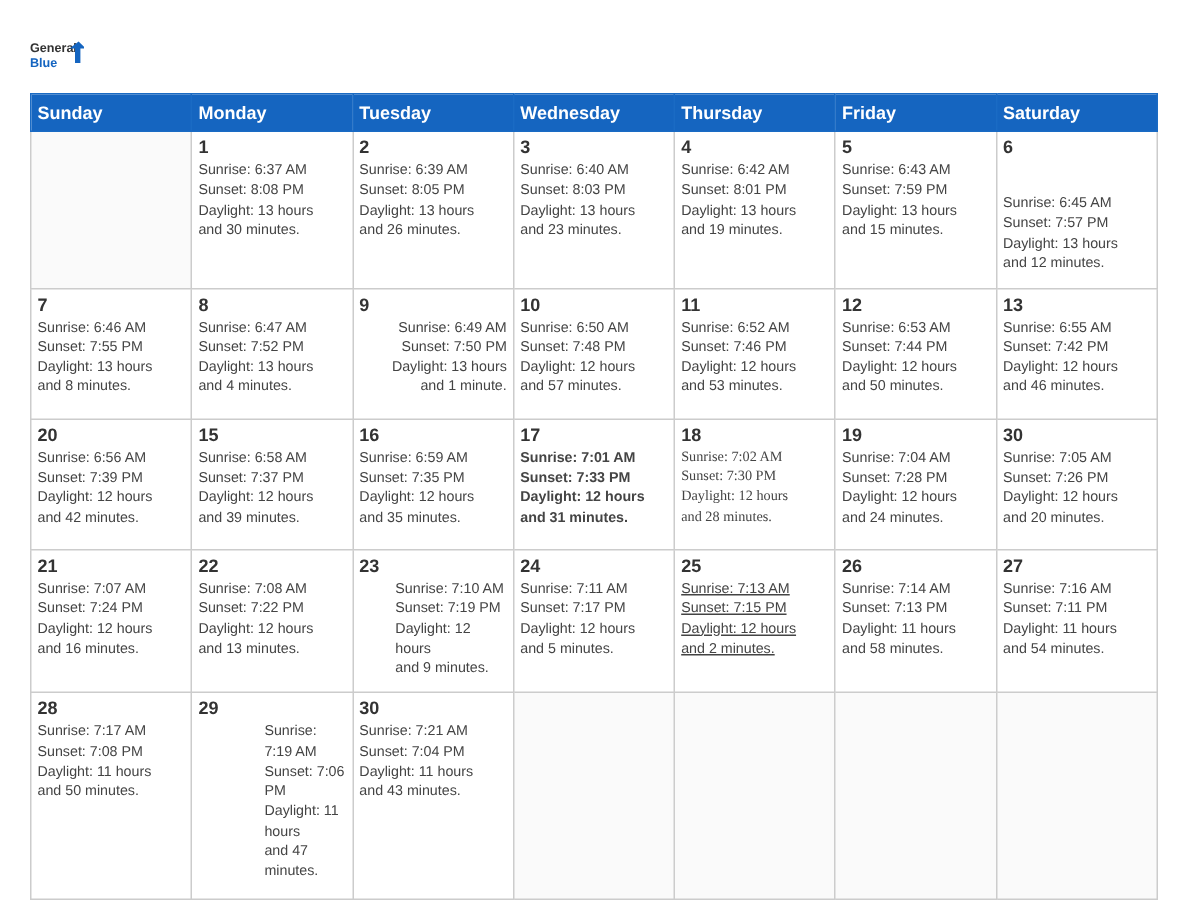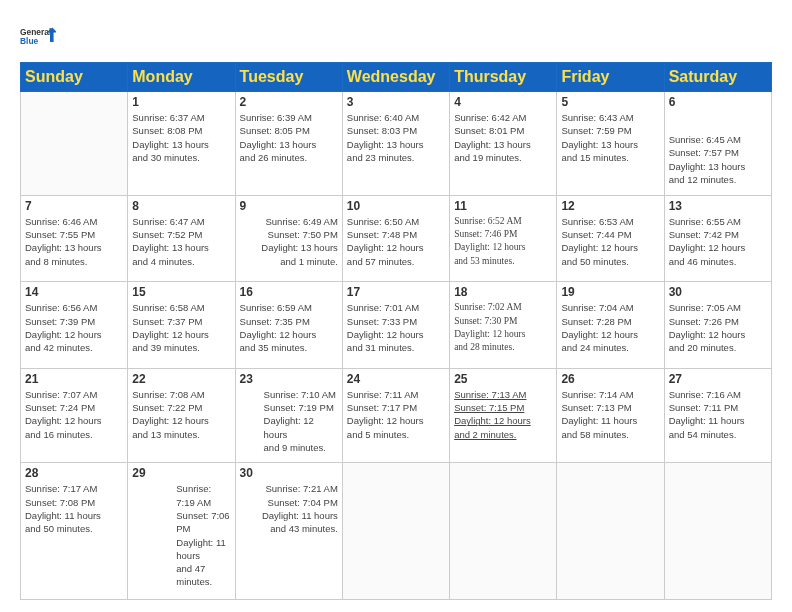--- a/index.html
+++ b/index.html
@@ -43,22 +43,22 @@
     }
     .calendar {
       flex: 1;
       border: 1px solid #ccc;
       border-collapse: collapse;
       width: 100%;
       table-layout: fixed;
     }
     .calendar th {
       background-color: #1565c0;
-      color: #fde047;
-      font-size: 16px;
+      color: #ffffff;
+      font-size: 12px;
       font-weight: bold;
       padding: 5px 4px;
       text-align: left;
       border: 1px solid #1a6bc4;
     }
     .calendar td {
       vertical-align: top;
       border: 1px solid #ccc;
       padding: 3px 4px;
       font-size: 10px;
@@ -183,21 +183,21 @@
           </td>
           <td>
             <div class="day-number">10</div>
             <div class="day-info" style="white-space: pre-line;">Sunrise: 6:50 AM
 Sunset: 7:48 PM
 Daylight: 12 hours
 and 57 minutes.</div>
           </td>
           <td>
             <div class="day-number">11</div>
-            <div class="day-info" style="white-space: pre-line; font-family: Liberation Serif, serif;">Sunrise: 6:52 AM
+            <div class="day-info" style="white-space: pre-line;">Sunrise: 6:52 AM
 Sunset: 7:46 PM
 Daylight: 12 hours
 and 53 minutes.</div>
           </td>
           <td>
             <div class="day-number">12</div>
             <div class="day-info" style="white-space: pre-line;">Sunrise: 6:53 AM
 Sunset: 7:44 PM
 Daylight: 12 hours
 and 50 minutes.</div>
@@ -205,21 +205,21 @@
           <td>
             <div class="day-number">13</div>
             <div class="day-info" style="white-space: pre-line;">Sunrise: 6:55 AM
 Sunset: 7:42 PM
 Daylight: 12 hours
 and 46 minutes.</div>
           </td>
         </tr>
         <tr>
           <td>
-            <div class="day-number">14</div>
+            <div class="day-number">20</div>
             <div class="day-info" style="white-space: pre-line;">Sunrise: 6:56 AM
 Sunset: 7:39 PM
 Daylight: 12 hours
 and 42 minutes.</div>
           </td>
           <td>
             <div class="day-number">15</div>
             <div class="day-info" style="white-space: pre-line;">Sunrise: 6:58 AM
 Sunset: 7:37 PM
 Daylight: 12 hours
@@ -227,21 +227,21 @@
           </td>
           <td>
             <div class="day-number">16</div>
             <div class="day-info" style="white-space: pre-line;">Sunrise: 6:59 AM
 Sunset: 7:35 PM
 Daylight: 12 hours
 and 35 minutes.</div>
           </td>
           <td>
             <div class="day-number">17</div>
-            <div class="day-info" style="white-space: pre-line;">Sunrise: 7:01 AM
+            <div class="day-info" style="white-space: pre-line; font-weight: bold;">Sunrise: 7:01 AM
 Sunset: 7:33 PM
 Daylight: 12 hours
 and 31 minutes.</div>
           </td>
           <td>
             <div class="day-number">18</div>
             <div class="day-info" style="white-space: pre-line; font-family: Liberation Serif, serif;">Sunrise: 7:02 AM
 Sunset: 7:30 PM
 Daylight: 12 hours
 and 28 minutes.</div>
@@ -322,21 +322,21 @@
           </td>
           <td>
             <div class="day-number">29</div>
             <div class="day-info" style="white-space: pre-line; margin-left: 44px;">Sunrise: 7:19 AM
 Sunset: 7:06 PM
 Daylight: 11 hours
 and 47 minutes.</div>
           </td>
           <td>
             <div class="day-number">30</div>
-            <div class="day-info" style="white-space: pre-line; text-align: right;">Sunrise: 7:21 AM
+            <div class="day-info" style="white-space: pre-line;">Sunrise: 7:21 AM
 Sunset: 7:04 PM
 Daylight: 11 hours
 and 43 minutes.</div>
           </td>
           <td class="empty"></td>
           <td class="empty"></td>
           <td class="empty"></td>
           <td class="empty"></td>
         </tr>
       </tbody>

